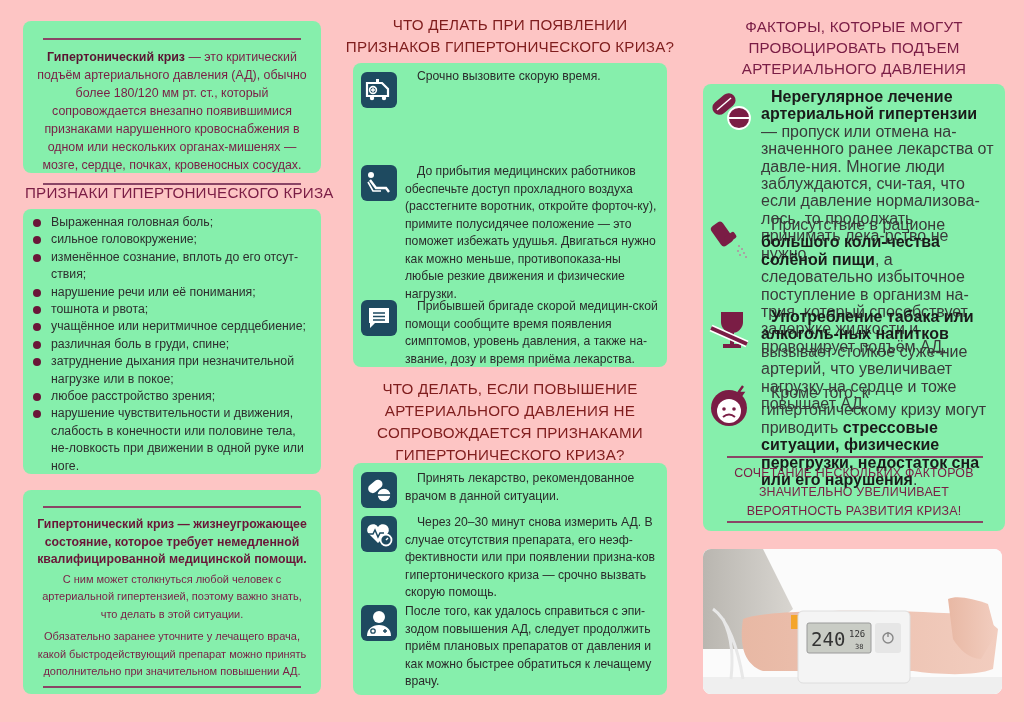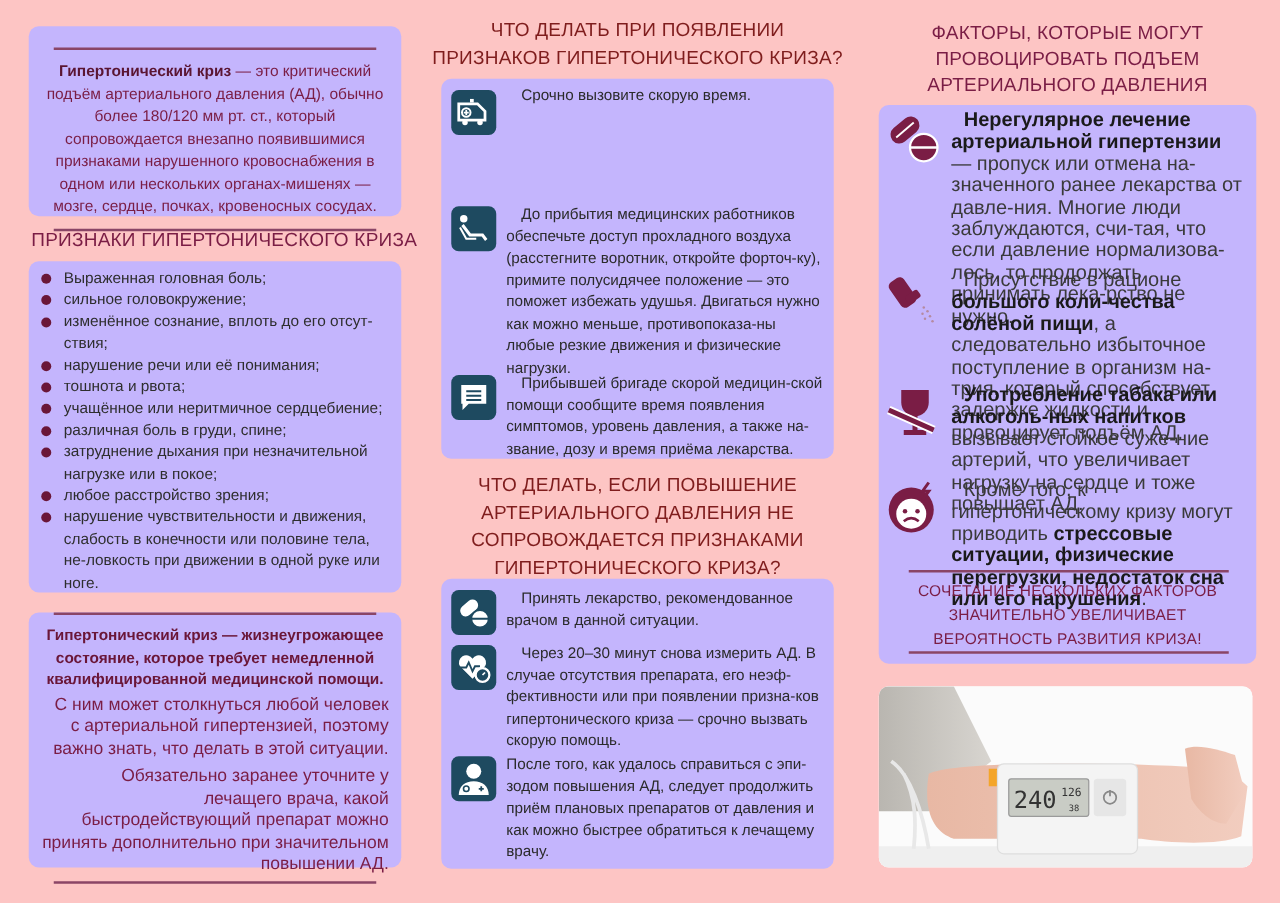--- a/index.html
+++ b/index.html
@@ -2,41 +2,41 @@
 <html><head>
 <meta charset="utf-8">
 <style>
   html, body { margin:0; padding:0; }
   body {
     width:1024px; height:722px; overflow:hidden;
     background:#fdc5c4;
     font-family:"Liberation Sans", "DejaVu Sans", sans-serif;
     position:relative;
   }
-  .card { position:absolute; background:#c4b5fd; border-radius:8px; box-sizing:border-box; }
+  .card { position:absolute; background:#86efac; border-radius:8px; box-sizing:border-box; }
   .rule { height:2px; background:#8a4566; margin:0 auto; }
 
   
   #c1 { left:23px; top:21px; width:298px; height:152px; padding:17px 14px 0 14px; }
   #c1 .rule { width:258px; }
   #c1 p { margin:8px 0 9px 0; font-size:12.4px; line-height:18px; text-align:center; color:#7a1d45; }
   #c1 b { color:#5a1532; }
 
   .sec-h { position:absolute; font-size:15.2px; color:#7a1d45; letter-spacing:0.2px; white-space:nowrap; }
   #h-signs { left:25px; top:184px; }
 
   #c2 { left:23px; top:209px; width:298px; height:265px; padding:5px 8px 0 8px; }
   #c2 ul { list-style:none; margin:0; padding:0; }
   #c2 li { position:relative; padding-left:20px; font-size:12.3px; line-height:17.4px; color:#2e2e2e; }
   #c2 li:before { content:""; position:absolute; left:2px; top:5px; width:8px; height:8px; border-radius:50%; background:#6a1638; }
 
-  #c3 { left:23px; top:490px; width:298px; height:204px; padding:0 10px 0 10px; }
+  #c3 { left:23px; top:490px; width:298px; height:204px; padding:16px 10px 0 10px; }
   #c3 .rule { width:258px; }
   #c3 .lead { margin:8px 0 2px; font-size:12.3px; line-height:17.5px; font-weight:bold; text-align:center; color:#6a1638; }
-  #c3 p { margin:0 0 5px; font-size:14px; line-height:17.5px; text-align:right; color:#7a1d45; }
+  #c3 p { margin:0 0 5px; font-size:11px; line-height:17.5px; text-align:center; color:#7a1d45; }
 
   
   .mid-h { position:absolute; left:345px; width:330px; text-align:center; font-size:15.2px; line-height:22px; color:#7f1d1d; letter-spacing:0.2px; }
   #h-mid1 { top:14px; }
   #h-mid2 { top:378px; }
 
   .step { position:absolute; left:0; width:100%; }
   .ico { position:absolute; left:8px; width:36px; height:36px; border-radius:6px; background:#1e4a60; display:flex; align-items:center; justify-content:center; }
   .stxt { margin-left:52px; margin-right:8px; font-size:12.2px; line-height:17.5px; color:#2b2b2b; text-indent:12px; }
 

